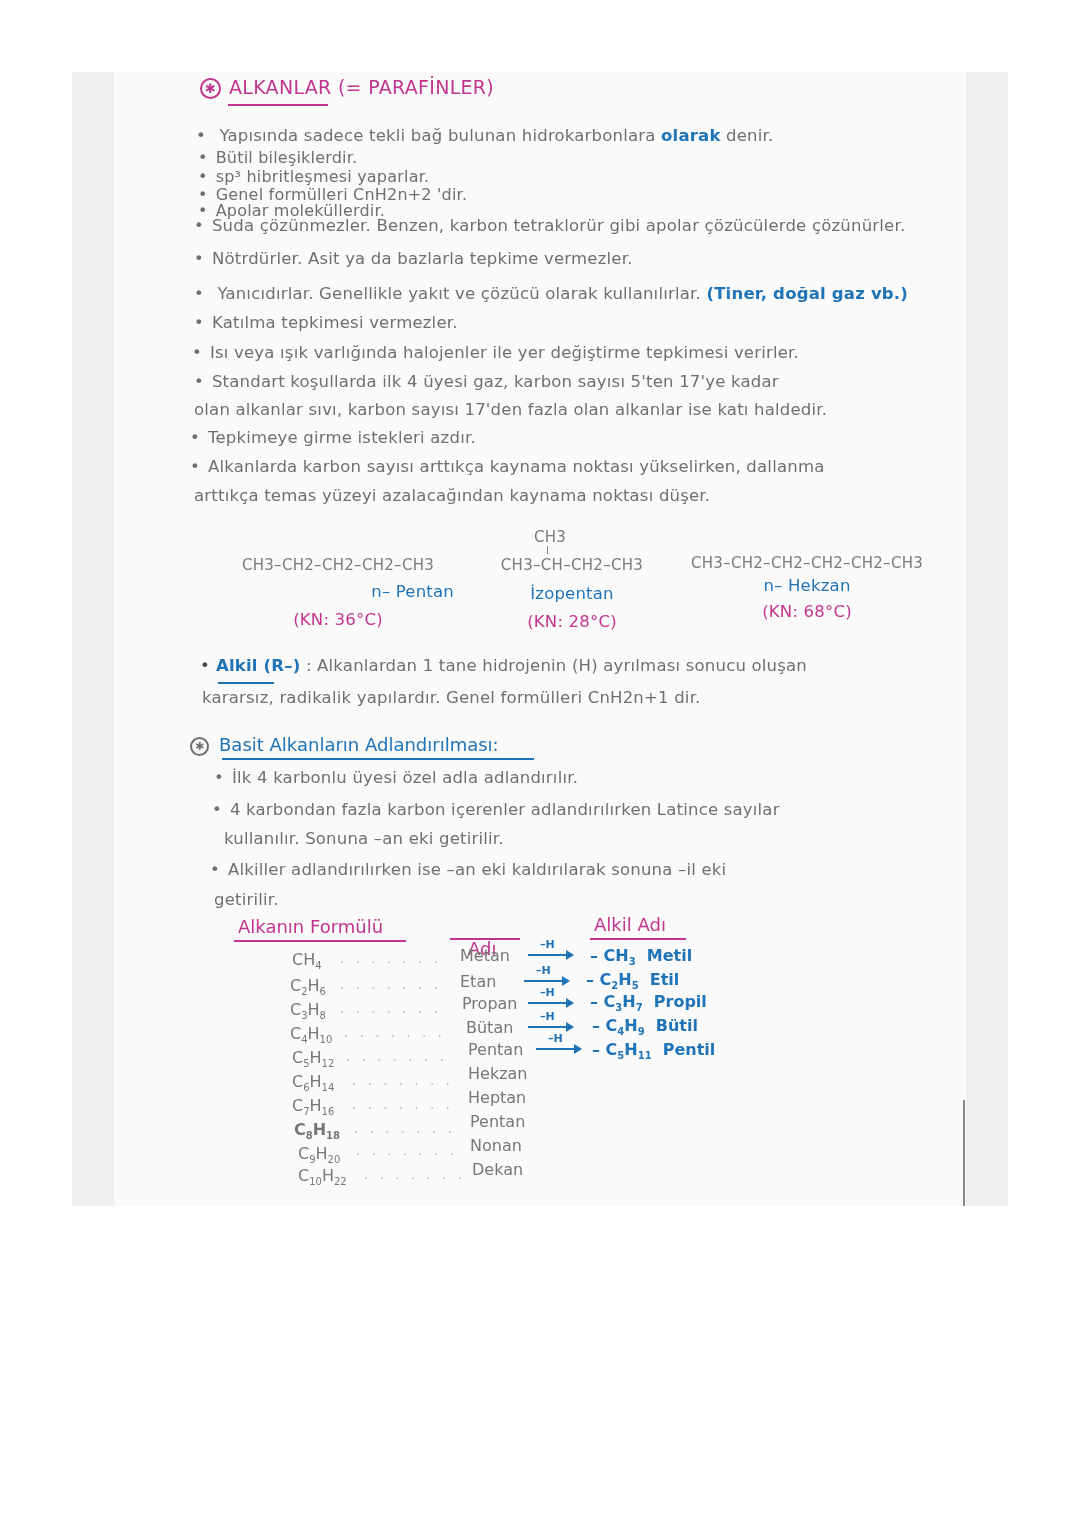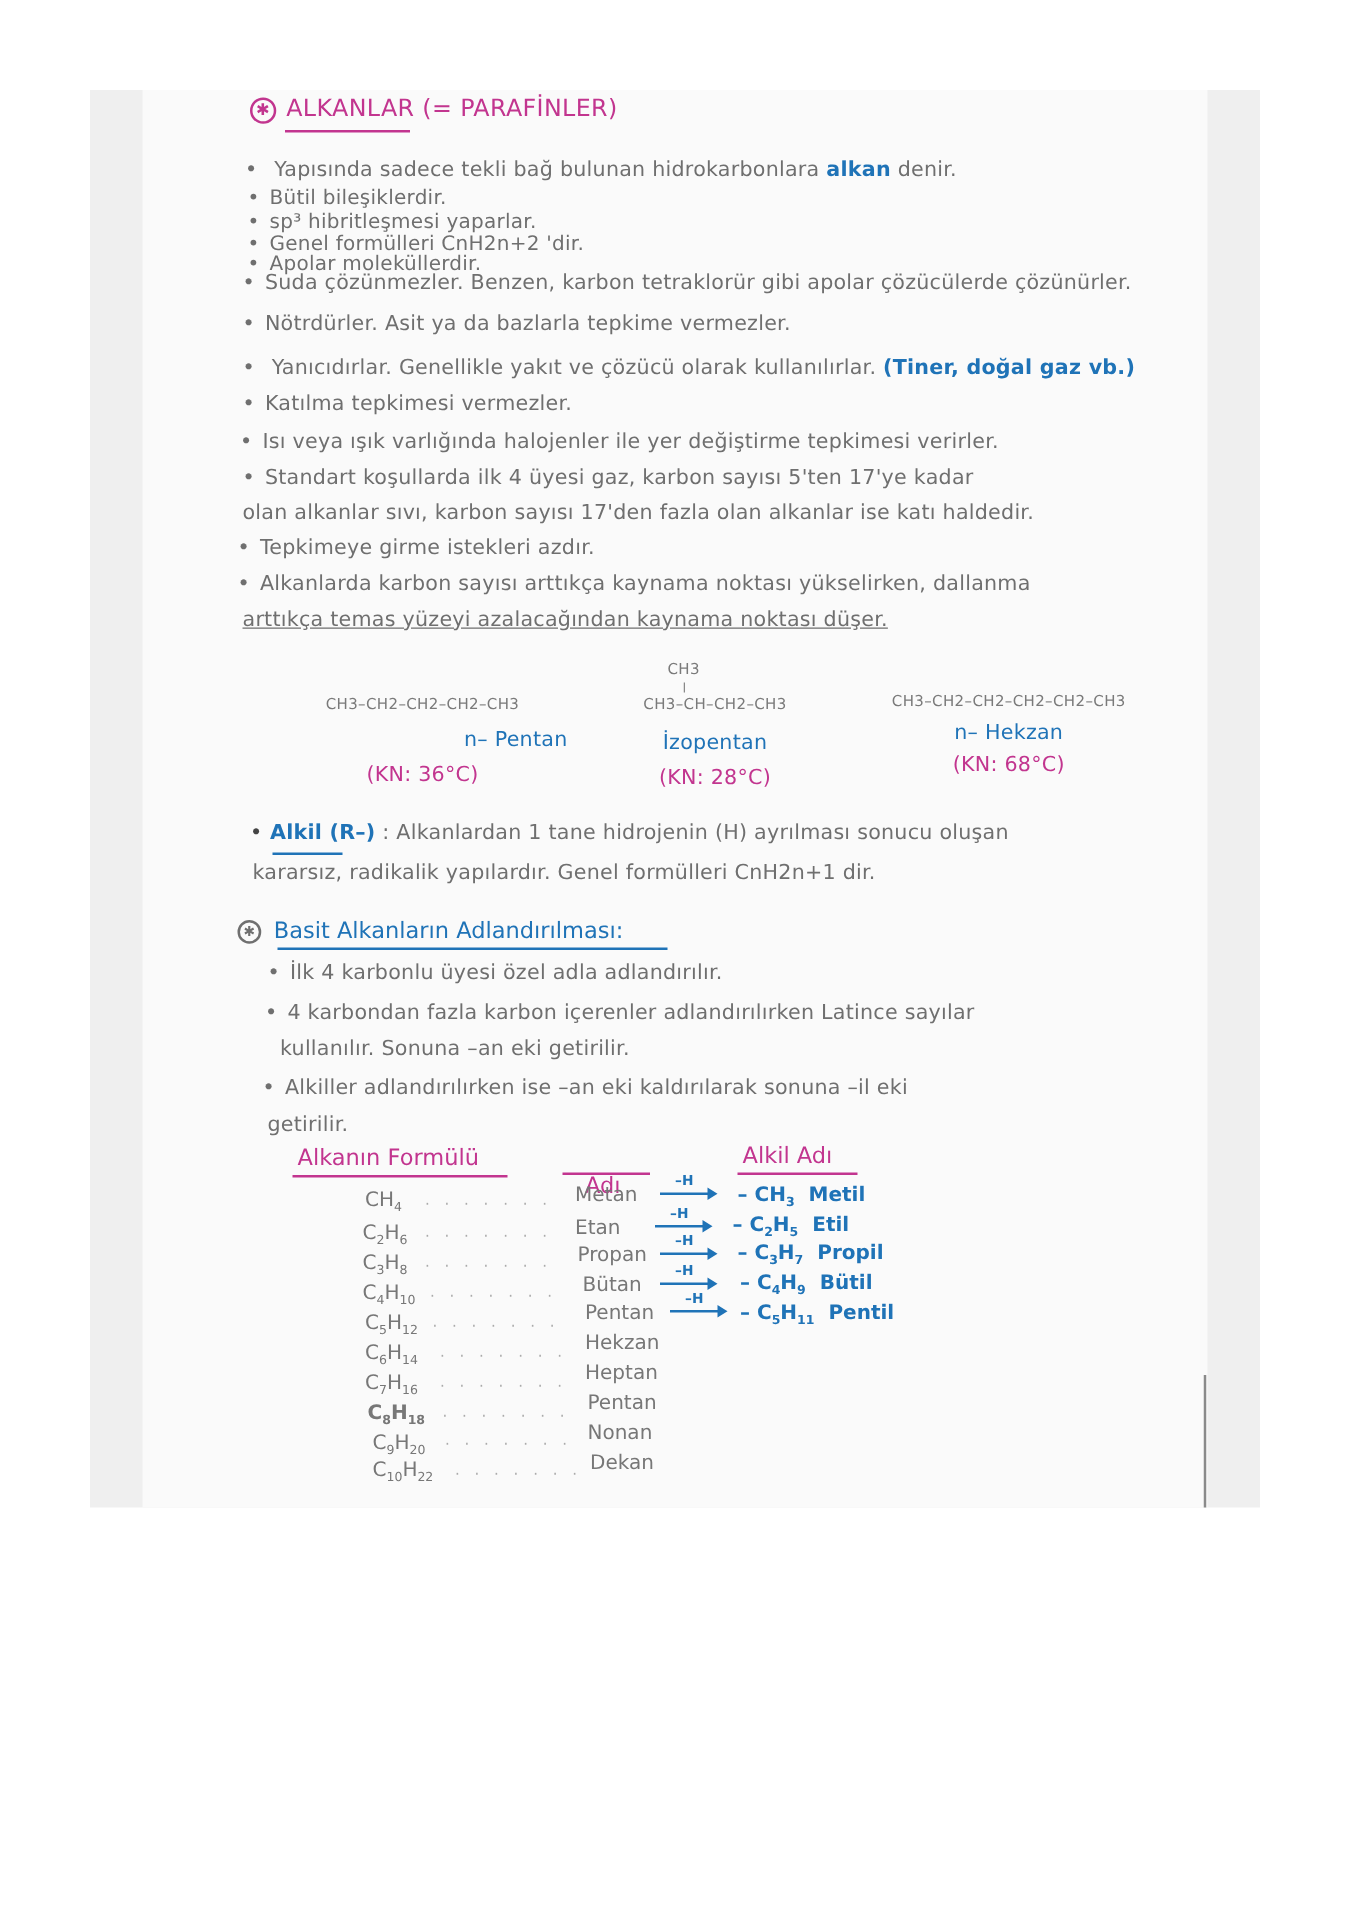--- a/index.html
+++ b/index.html
@@ -29,21 +29,21 @@
     display: inline-block; width: 17px; height: 17px; border: 2px solid #c2358f;
     border-radius: 50%; font-size: 13px; line-height: 17px; text-align: center;
     margin-right: 8px; vertical-align: 1px;
   }
   .title-ul { position: absolute; left: 228px; top: 104px; width: 100px; height: 2px; background: #c2358f; }
   .line { font-size: 16.5px; color: #6f6f6f; letter-spacing: 0.2px; }
   .tight { font-size: 16px; line-height: 14px; }
   .blue { color: #1f73b7; }
   .blue-b { color: #1f73b7; font-weight: bold; }
   .pink { color: #c2358f; }
-  .chem { font-size: 12px; color: #7a7a7a; letter-spacing: 0.3px; }
+  .chem { font-size: 15px; color: #7a7a7a; letter-spacing: 0.3px; }
   .center-lbl { text-align: center; }
   .hdr { font-size: 18px; color: #c2358f; }
   .hdr-ul { position: absolute; height: 2px; background: #c2358f; }
   .blue-ul { position: absolute; height: 2px; background: #1f73b7; }
   .sec-title { font-size: 18px; color: #1f73b7; }
   .sec-star {
     display: inline-block; width: 15px; height: 15px; border: 2px solid #6f6f6f; border-radius: 50%;
     font-size: 11px; line-height: 15px; text-align: center; color: #6f6f6f; margin-right: 10px; vertical-align: 1px;
   }
   .formula { font-size: 16px; color: #777; }
@@ -69,38 +69,38 @@
 <div class="frame"></div>
 <div class="page"></div>
 <div class="page-edge"></div>
 
 <div class="abs title">
   <span class="star">✱</span><span>ALKANLAR (= PARAFİNLER)</span>
 </div>
 <div class="title-ul"></div>
 
 <div class="abs line bullet" style="left:196px;top:126px;">
-  <span>Yapısında sadece tekli bağ bulunan hidrokarbonlara </span><span class="blue-b">alkan</span><span> denir.</span>
+  <span>Yapısında sadece tekli bağ bulunan hidrokarbonlara </span><span class="blue-b">olarak</span><span> denir.</span>
 </div>
 <div class="abs line bullet tight" style="left:198px;top:151px;"><span>Bütil bileşiklerdir.</span></div>
 <div class="abs line bullet tight" style="left:198px;top:170px;"><span>sp³ hibritleşmesi yaparlar.</span></div>
 <div class="abs line bullet tight" style="left:198px;top:188px;"><span>Genel formülleri CnH2n+2 'dir.</span></div>
 <div class="abs line bullet tight" style="left:198px;top:204px;"><span>Apolar moleküllerdir.</span></div>
 <div class="abs line bullet" style="left:194px;top:216px;"><span>Suda çözünmezler. Benzen, karbon tetraklorür gibi apolar çözücülerde çözünürler.</span></div>
 <div class="abs line bullet" style="left:194px;top:249px;"><span>Nötrdürler. Asit ya da bazlarla tepkime vermezler.</span></div>
 <div class="abs line bullet" style="left:194px;top:284px;">
   <span>Yanıcıdırlar. Genellikle yakıt ve çözücü olarak kullanılırlar. </span><span class="blue-b">(Tiner, doğal gaz vb.)</span>
 </div>
 <div class="abs line bullet" style="left:194px;top:313px;"><span>Katılma tepkimesi vermezler.</span></div>
 <div class="abs line bullet" style="left:192px;top:343px;"><span>Isı veya ışık varlığında halojenler ile yer değiştirme tepkimesi verirler.</span></div>
 <div class="abs line bullet" style="left:194px;top:372px;"><span>Standart koşullarda ilk 4 üyesi gaz, karbon sayısı 5'ten 17'ye kadar</span></div>
 <div class="abs line" style="left:194px;top:400px;"><span>olan alkanlar sıvı, karbon sayısı 17'den fazla olan alkanlar ise katı haldedir.</span></div>
 <div class="abs line bullet" style="left:190px;top:428px;"><span>Tepkimeye girme istekleri azdır.</span></div>
 <div class="abs line bullet" style="left:190px;top:457px;"><span>Alkanlarda karbon sayısı arttıkça kaynama noktası yükselirken, dallanma</span></div>
-<div class="abs line" style="left:194px;top:486px;text-decoration:underline;"><span>arttıkça temas yüzeyi azalacağından kaynama noktası düşer.</span></div>
+<div class="abs line" style="left:194px;top:486px;"><span>arttıkça temas yüzeyi azalacağından kaynama noktası düşer.</span></div>
 
 <div class="abs chem center-lbl" style="left:222px;top:556px;width:232px;">CH3–CH2–CH2–CH2–CH3</div>
 <div class="abs line blue center-lbl" style="left:222px;top:582px;width:232px;text-align:right;">n– Pentan</div>
 <div class="abs line pink center-lbl" style="left:222px;top:610px;width:232px;">(KN: 36°C)</div>
 
 <div class="abs chem" style="left:534px;top:528px;">CH3</div>
 <div class="abs" style="left:547px;top:546px;width:1px;height:8px;background:#888;"></div>
 <div class="abs chem center-lbl" style="left:488px;top:556px;width:168px;">CH3–CH–CH2–CH3</div>
 <div class="abs line blue center-lbl" style="left:488px;top:584px;width:168px;">İzopentan</div>
 <div class="abs line pink center-lbl" style="left:488px;top:612px;width:168px;">(KN: 28°C)</div>

